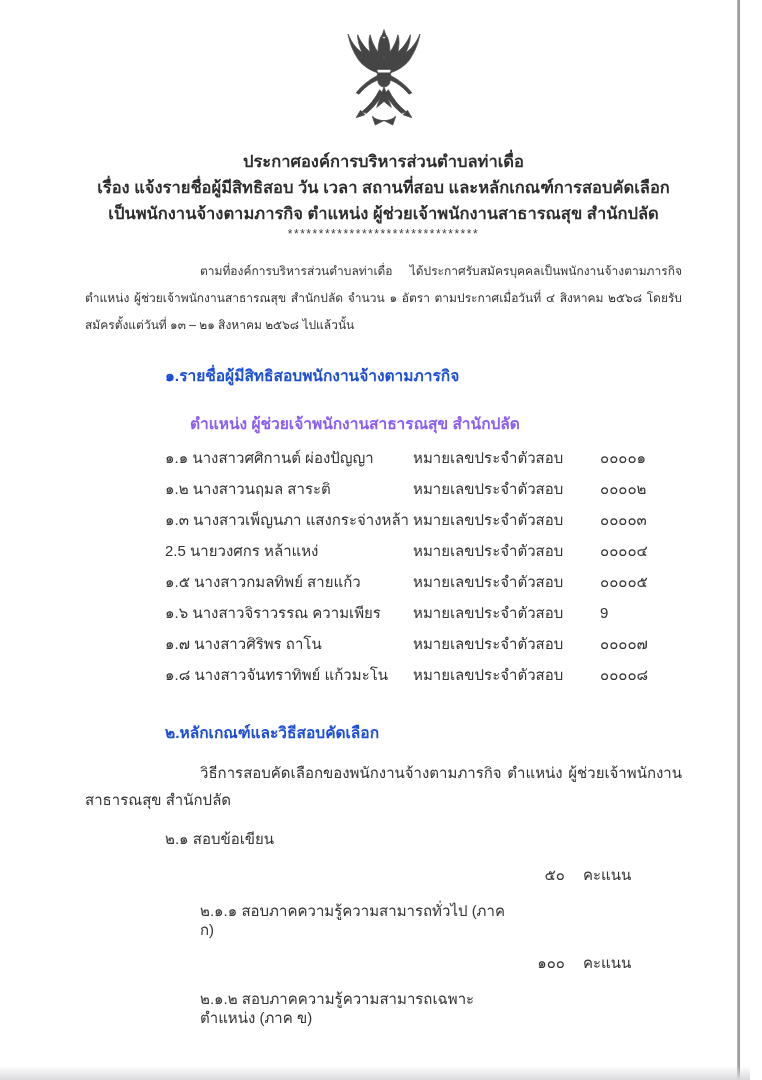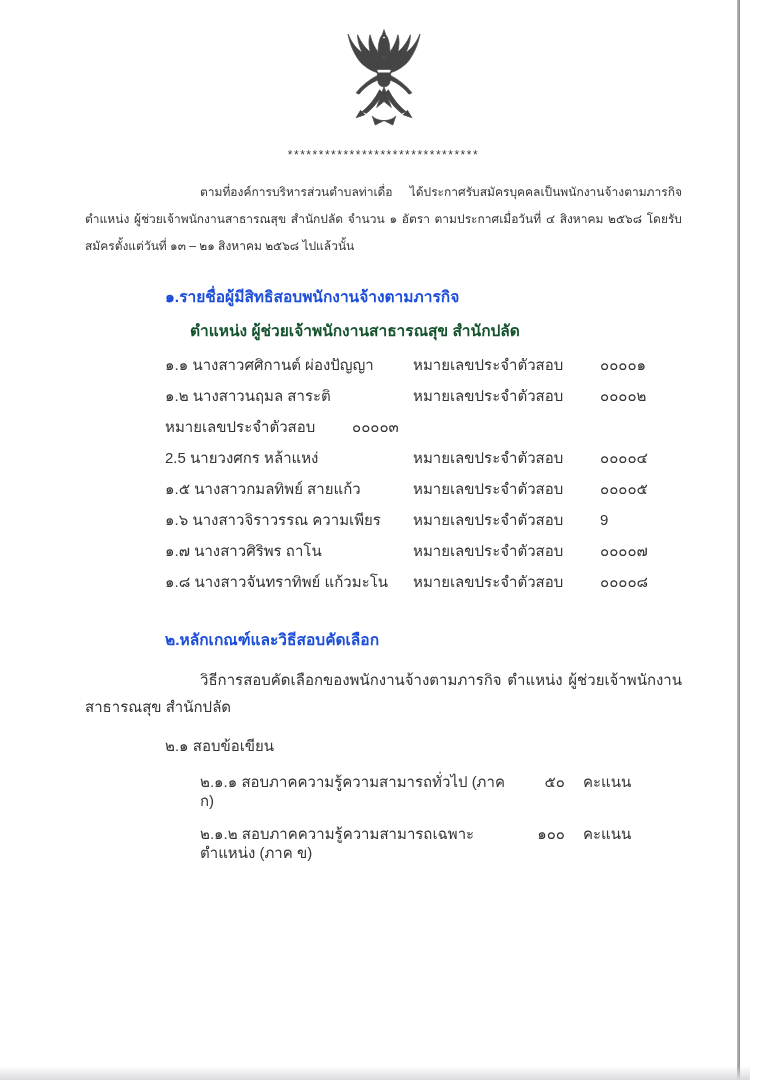--- a/index.html
+++ b/index.html
@@ -66,22 +66,22 @@
     font-weight: bold;
     font-size: 15.5px;
     margin-left: 80px;
     margin-top: 24px;
     color: #1d4ed8;
   }
   .sub-heading {
     font-weight: bold;
     font-size: 15.5px;
     margin-left: 105px;
-    margin-top: 9px;
-    color: #14532d;
+    margin-top: 23px;
+    color: #8b5cf6;
   }
   .cand-row {
     display: flex;
     margin-left: 80px;
     margin-top: 12px;
     font-size: 15px;
     line-height: 19px;
   }
   .cand-name  { width: 248px; }
   .cand-label { width: 187px; }
@@ -99,21 +99,21 @@
     margin-left: 80px;
     margin-top: 14px;
   }
   .score-row {
     display: flex;
     font-size: 15px;
     margin-top: 14px;
     line-height: 19px;
   }
   .score-label { width: 435px; }
-  .score-label.ind2 { padding-left: 115px; }
+  .score-label.ind2 { padding-left: 115px; margin-top: 36px; }
   .score-val {
     width: 55px;
     text-align: right;
     padding-right: 10px;
   }
   .score-unit { width: 70px; padding-left: 8px; }
 </style>
 </head>
 <body>
 
@@ -149,38 +149,44 @@
           <path d="M66 84 C72 96 80 106 90 114 L84 116 C74 108 66 98 62 88 Z"></path>
 
           <path d="M28 112 L22 122 L34 118 Z"></path>
           <path d="M92 112 L98 122 L86 118 Z"></path>
 
           <path d="M44 120 C52 128 68 128 76 120 L72 132 L60 126 L48 132 Z"></path>
         </g>
       </svg>
     </div>
 
+    <div class="title-block">
+      <div>ประกาศองค์การบริหารส่วนตำบลท่าเดื่อ</div>
+      <div>เรื่อง  แจ้งรายชื่อผู้มีสิทธิสอบ วัน เวลา สถานที่สอบ และหลักเกณฑ์การสอบคัดเลือก</div>
+      <div>เป็นพนักงานจ้างตามภารกิจ  ตำแหน่ง  ผู้ช่วยเจ้าพนักงานสาธารณสุข  สำนักปลัด</div>
+    </div>
     <div class="stars">*******************************</div>
 
     <p class="para">ตามที่องค์การบริหารส่วนตำบลท่าเดื่อ  ได้ประกาศรับสมัครบุคคลเป็นพนักงานจ้างตามภารกิจ ตำแหน่ง ผู้ช่วยเจ้าพนักงานสาธารณสุข สำนักปลัด จำนวน ๑ อัตรา ตามประกาศเมื่อวันที่ ๔ สิงหาคม ๒๕๖๘ โดยรับสมัครตั้งแต่วันที่ ๑๓ – ๒๑ สิงหาคม ๒๕๖๘ ไปแล้วนั้น</p>
 
     <div class="sec-heading">๑.รายชื่อผู้มีสิทธิสอบพนักงานจ้างตามภารกิจ</div>
     <div class="sub-heading">ตำแหน่ง  ผู้ช่วยเจ้าพนักงานสาธารณสุข  สำนักปลัด</div>
 
     <div class="cand-row">
       <span class="cand-name">๑.๑ นางสาวศศิกานต์  ผ่องปัญญา</span>
       <span class="cand-label">หมายเลขประจำตัวสอบ</span>
       <span class="cand-no">๐๐๐๐๑</span>
     </div>
     <div class="cand-row">
       <span class="cand-name">๑.๒ นางสาวนฤมล  สาระติ</span>
       <span class="cand-label">หมายเลขประจำตัวสอบ</span>
       <span class="cand-no">๐๐๐๐๒</span>
     </div>
     <div class="cand-row">
+      <span class="cand-name">๑.๓ นางสาวเพ็ญนภา  แสงกระจ่างหล้า</span>
       <span class="cand-label">หมายเลขประจำตัวสอบ</span>
       <span class="cand-no">๐๐๐๐๓</span>
     </div>
     <div class="cand-row">
       <span class="cand-name">2.5 นายวงศกร  หล้าแหง่</span>
       <span class="cand-label">หมายเลขประจำตัวสอบ</span>
       <span class="cand-no">๐๐๐๐๔</span>
     </div>
     <div class="cand-row">
       <span class="cand-name">๑.๕ นางสาวกมลทิพย์  สายแก้ว</span>

